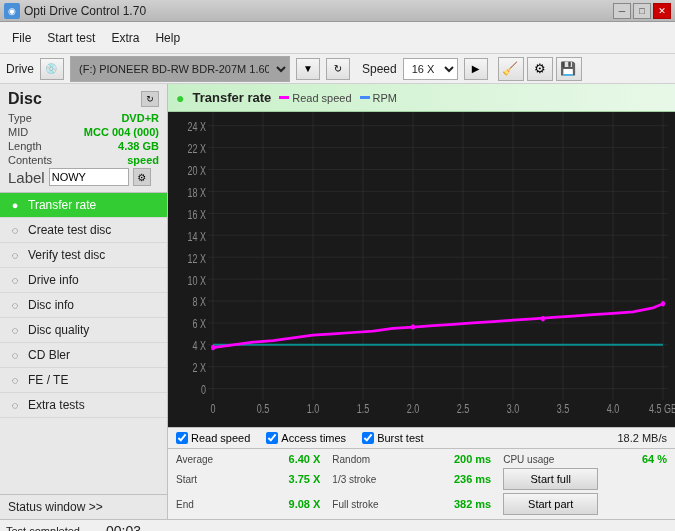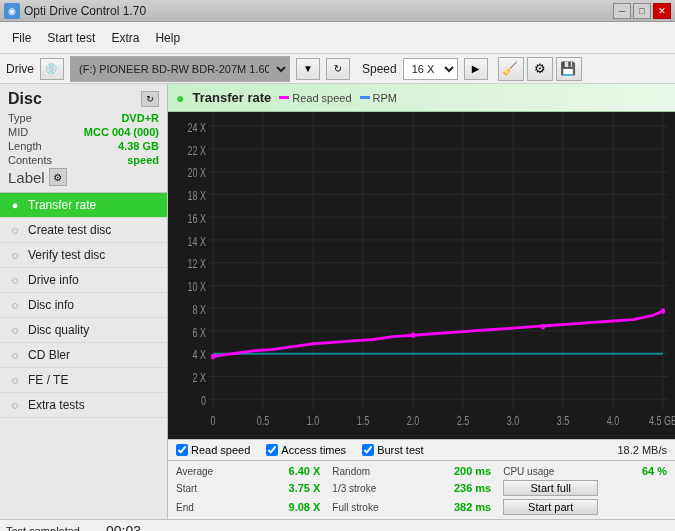--- a/index.html
+++ b/index.html
@@ -244,21 +244,21 @@
       background: #f0f0f0;
       padding: 4px 8px;
       display: grid;
       grid-template-columns: auto auto auto auto auto auto;
       gap: 3px 12px;
       align-items: center;
     }
     .stat-label { font-size: 10px; color: #444; }
     .stat-val { font-size: 11px; color: #00aa00; font-weight: bold; text-align: right; }
     .stat-btn {
-      height: 16px;
+      height: 22px;
       border: 1px solid #aaa;
       background: linear-gradient(to bottom, #f5f5f5, #d8d8d8);
       font-size: 11px;
       padding: 0 8px;
       cursor: pointer;
       white-space: nowrap;
     }
 
     
     .status-bar {
@@ -354,20 +354,21 @@
       <div class="disc-row">
         <span class="disc-key">Length</span>
         <span class="disc-val">4.38 GB</span>
       </div>
       <div class="disc-row">
         <span class="disc-key">Contents</span>
         <span class="disc-val">speed</span>
       </div>
       <div class="label-row">
         <span class="label-key">Label</span>
+        <input class="label-input" type="text" value="NOWY" style="">
         <div class="label-edit-btn">⚙</div>
       </div>
     </div>
 
     <div class="nav-menu">
       <div class="nav-item active">
         <span class="nav-icon">●</span>
         <span>Transfer rate</span>
       </div>
       <div class="nav-item">
@@ -397,20 +398,23 @@
       <div class="nav-item">
         <span class="nav-icon">◌</span>
         <span>FE / TE</span>
       </div>
       <div class="nav-item">
         <span class="nav-icon">◌</span>
         <span>Extra tests</span>
       </div>
     </div>
 
+    <div class="status-window-btn">
+      <span>Status window &gt;&gt;</span>
+    </div>
   </div>
 
   <div class="right-panel">
 
     <div class="chart-header">
       <span class="chart-icon">●</span>
       <span class="chart-title">Transfer rate</span>
       <div class="legend-item">
         <div class="legend-dot" style="background:#ff00ff;"></div>
         <span>Read speed</span>

